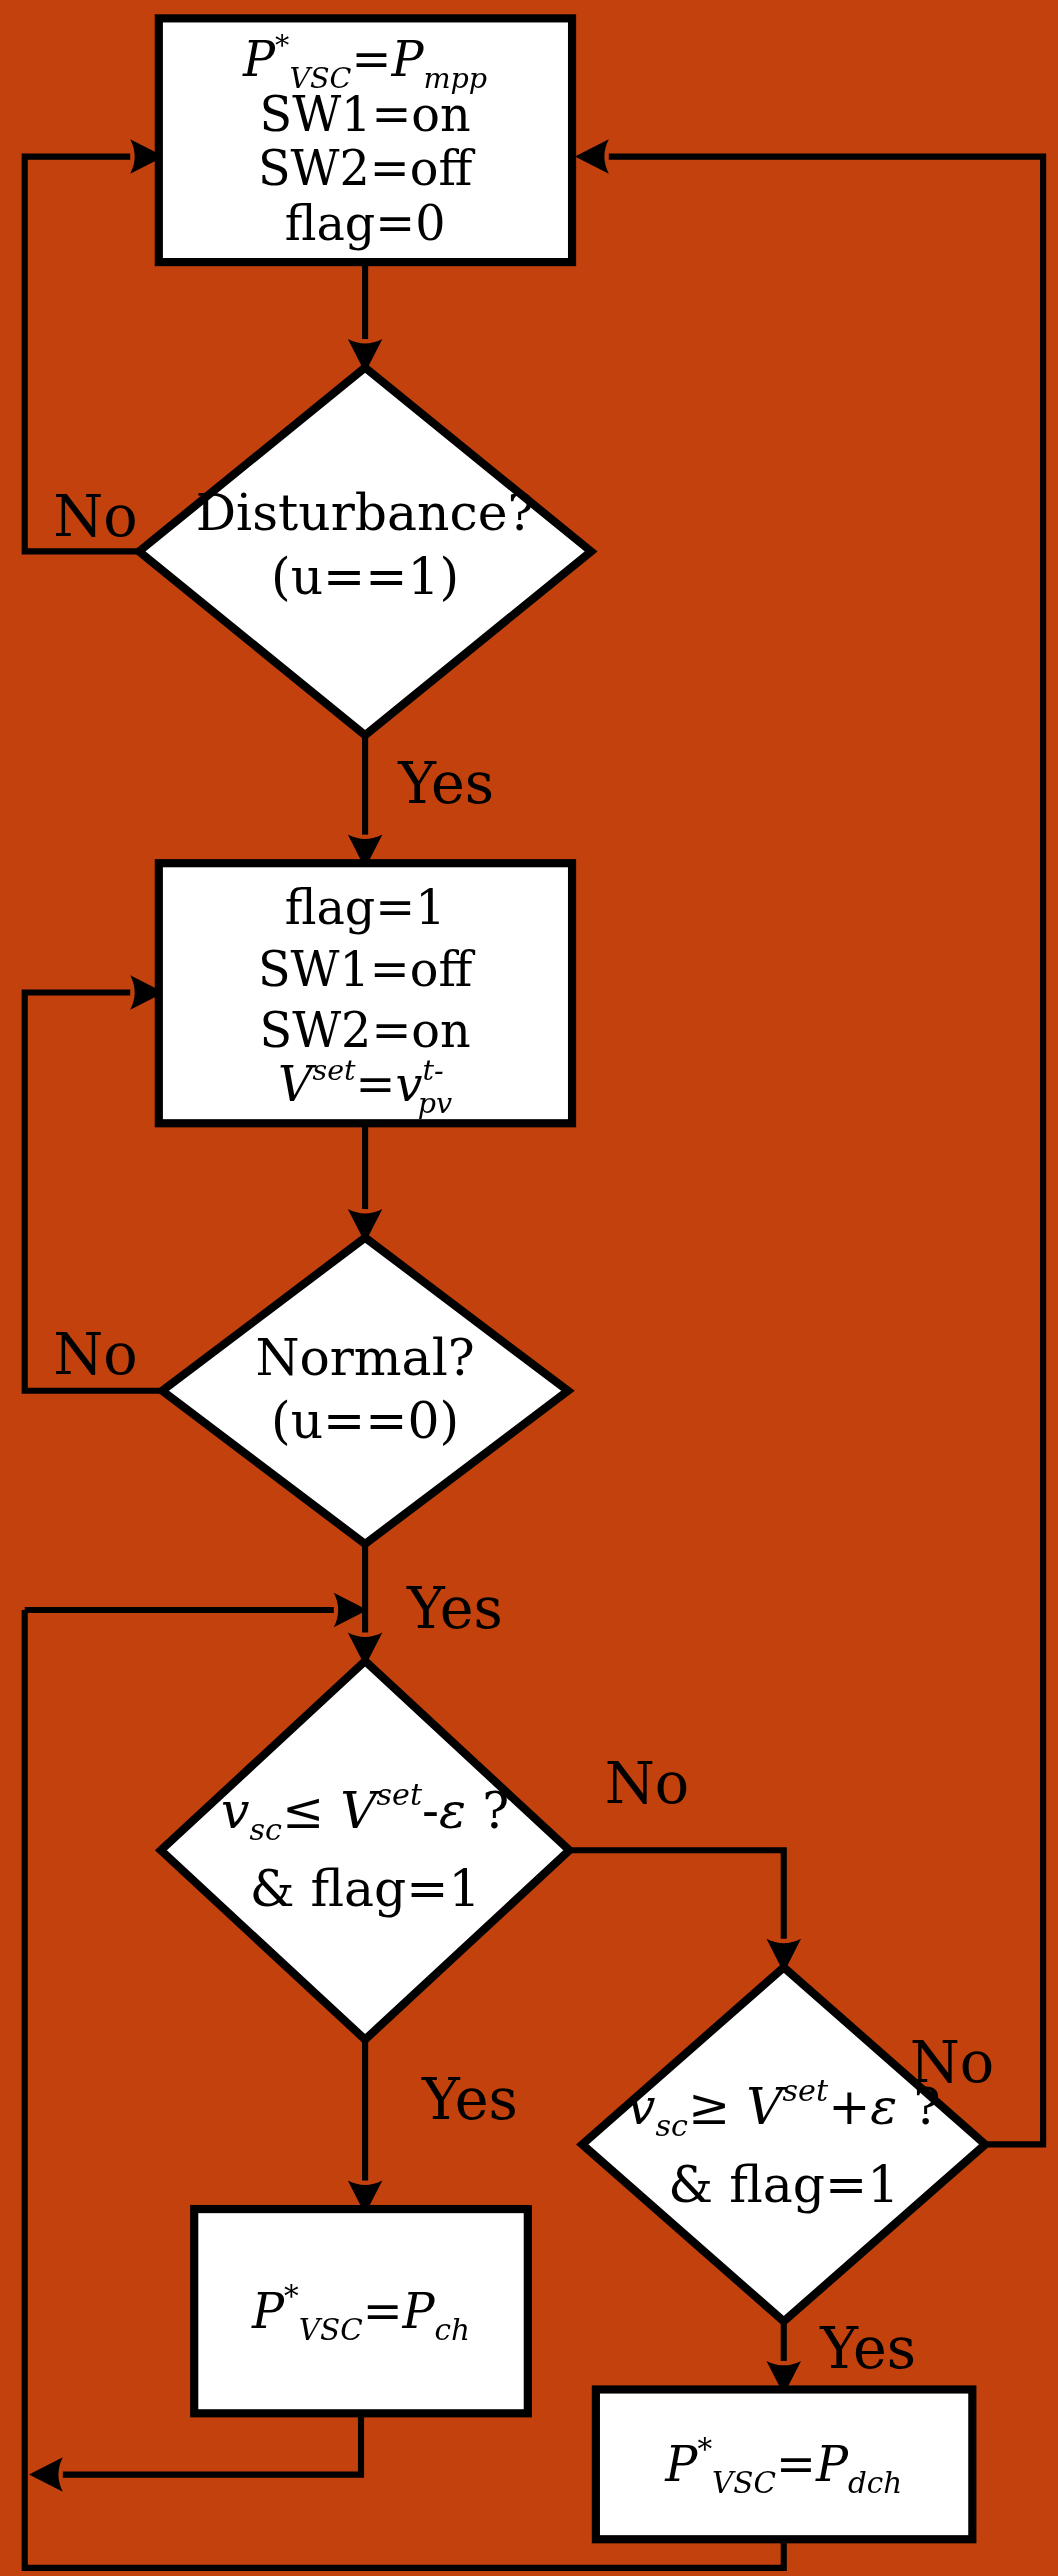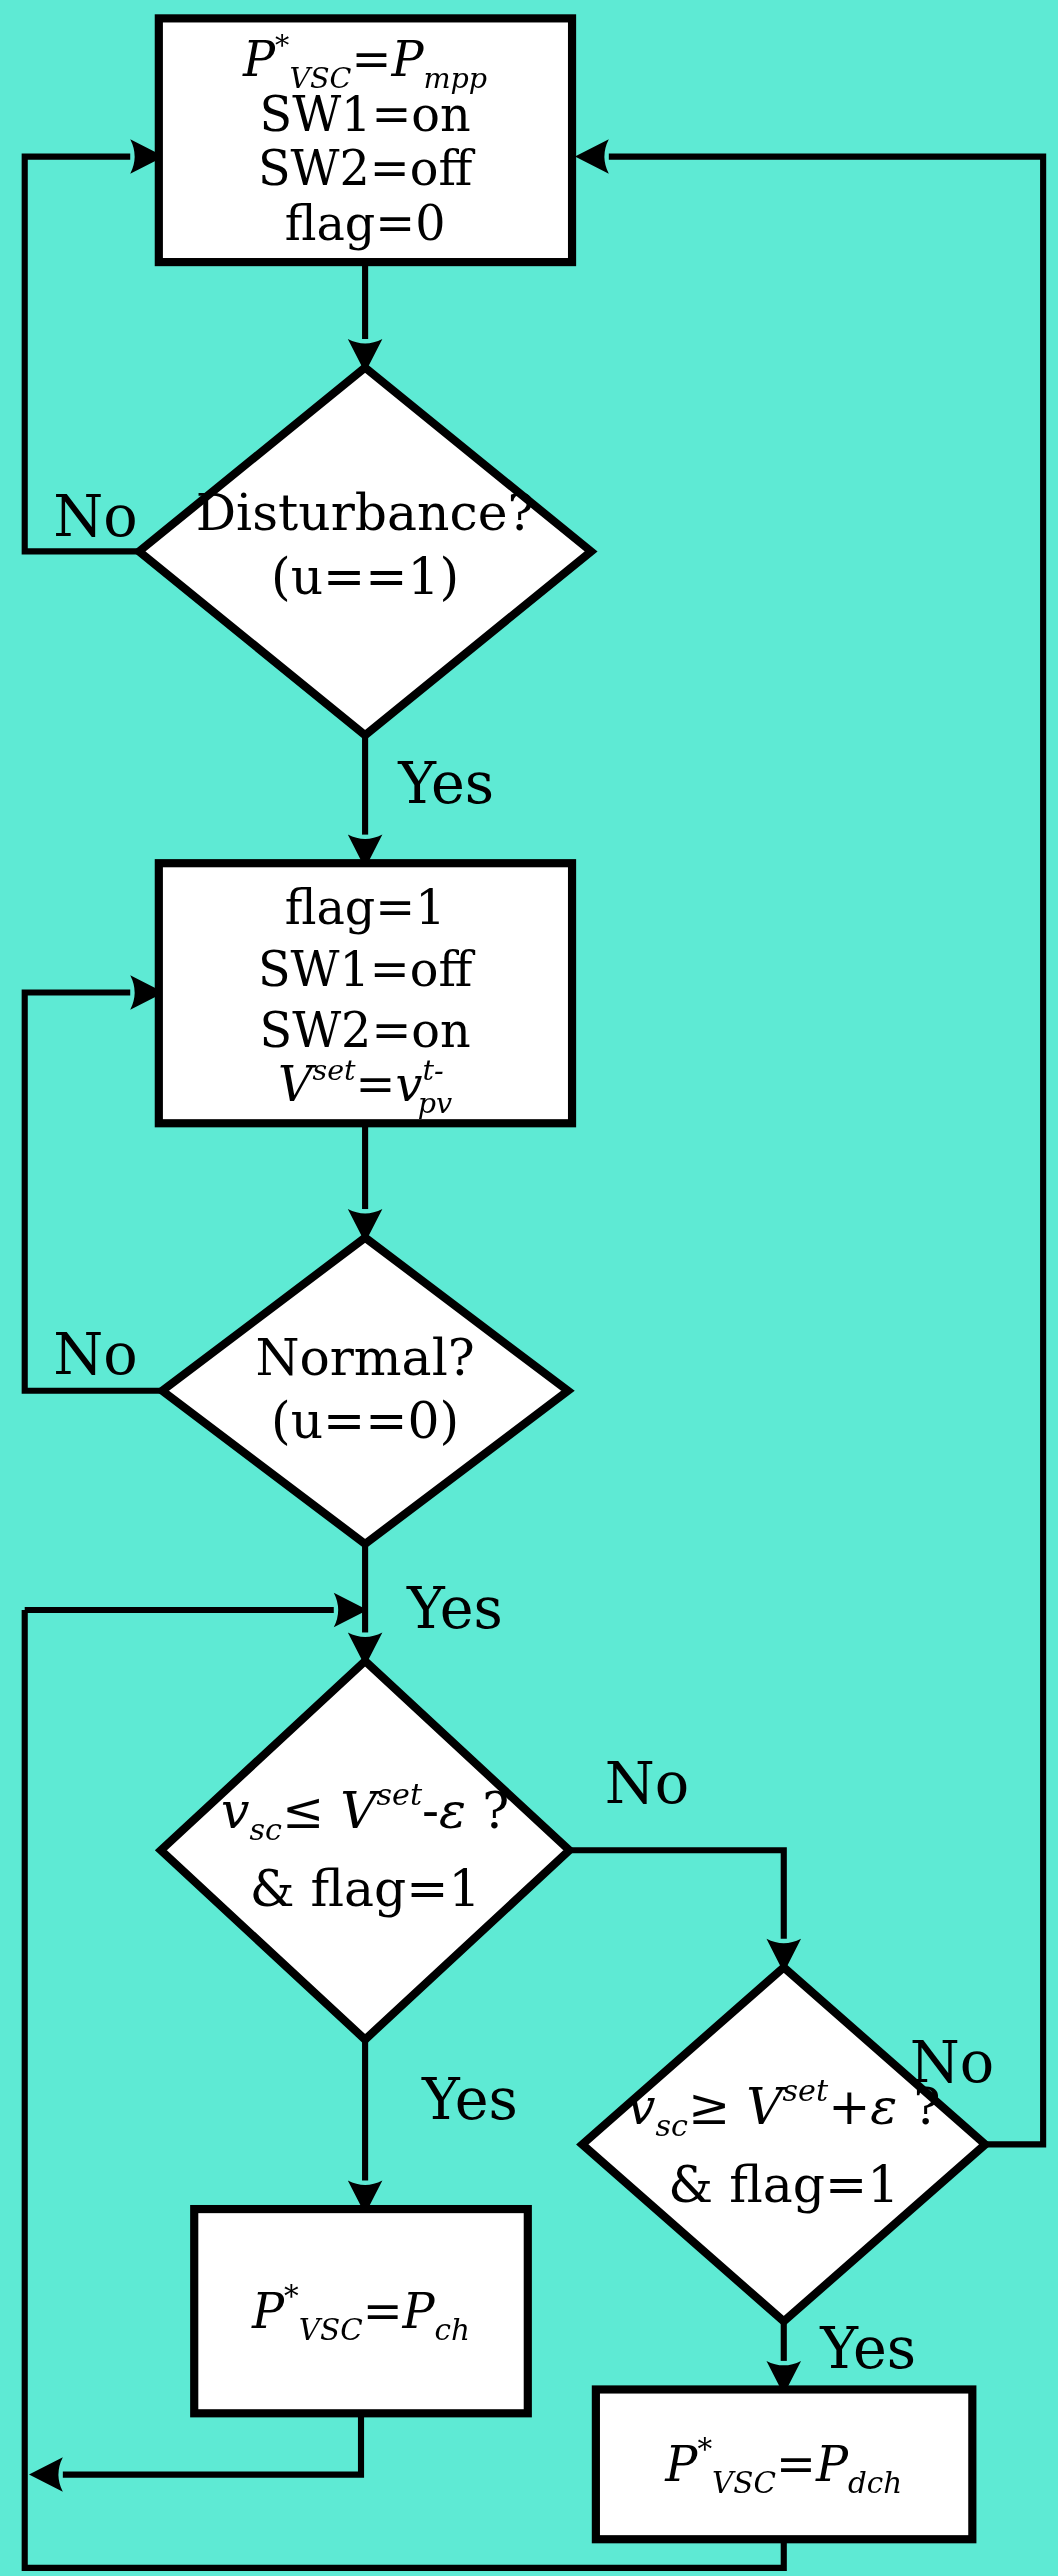--- a/index.html
+++ b/index.html
@@ -1,16 +1,16 @@
 <!DOCTYPE html>
 <html style="font-size:11px"><head>
 <meta charset="utf-8">
 <style>
   html, body { margin: 0; padding: 0; background: #ffffff; }
-  .stage { width: 1059px; height: 2576px; position: relative; background: #5eead4; }
+  .stage { width: 1059px; height: 2576px; position: relative; background: #c2410c; }
   svg { display: block; }
   text {
     font-family: "DejaVu Serif", "Liberation Serif", serif;
     fill: #000000;
     text-anchor: middle;
   }
   .shape { fill: #ffffff; stroke: #000000; stroke-width: 12; stroke-linejoin: miter; }
   .conn  { fill: none; stroke: #000000; stroke-width: 9; stroke-linejoin: miter; }
   .boxtext   { font-size: 70px; }
   .diatext   { font-size: 74px; }

